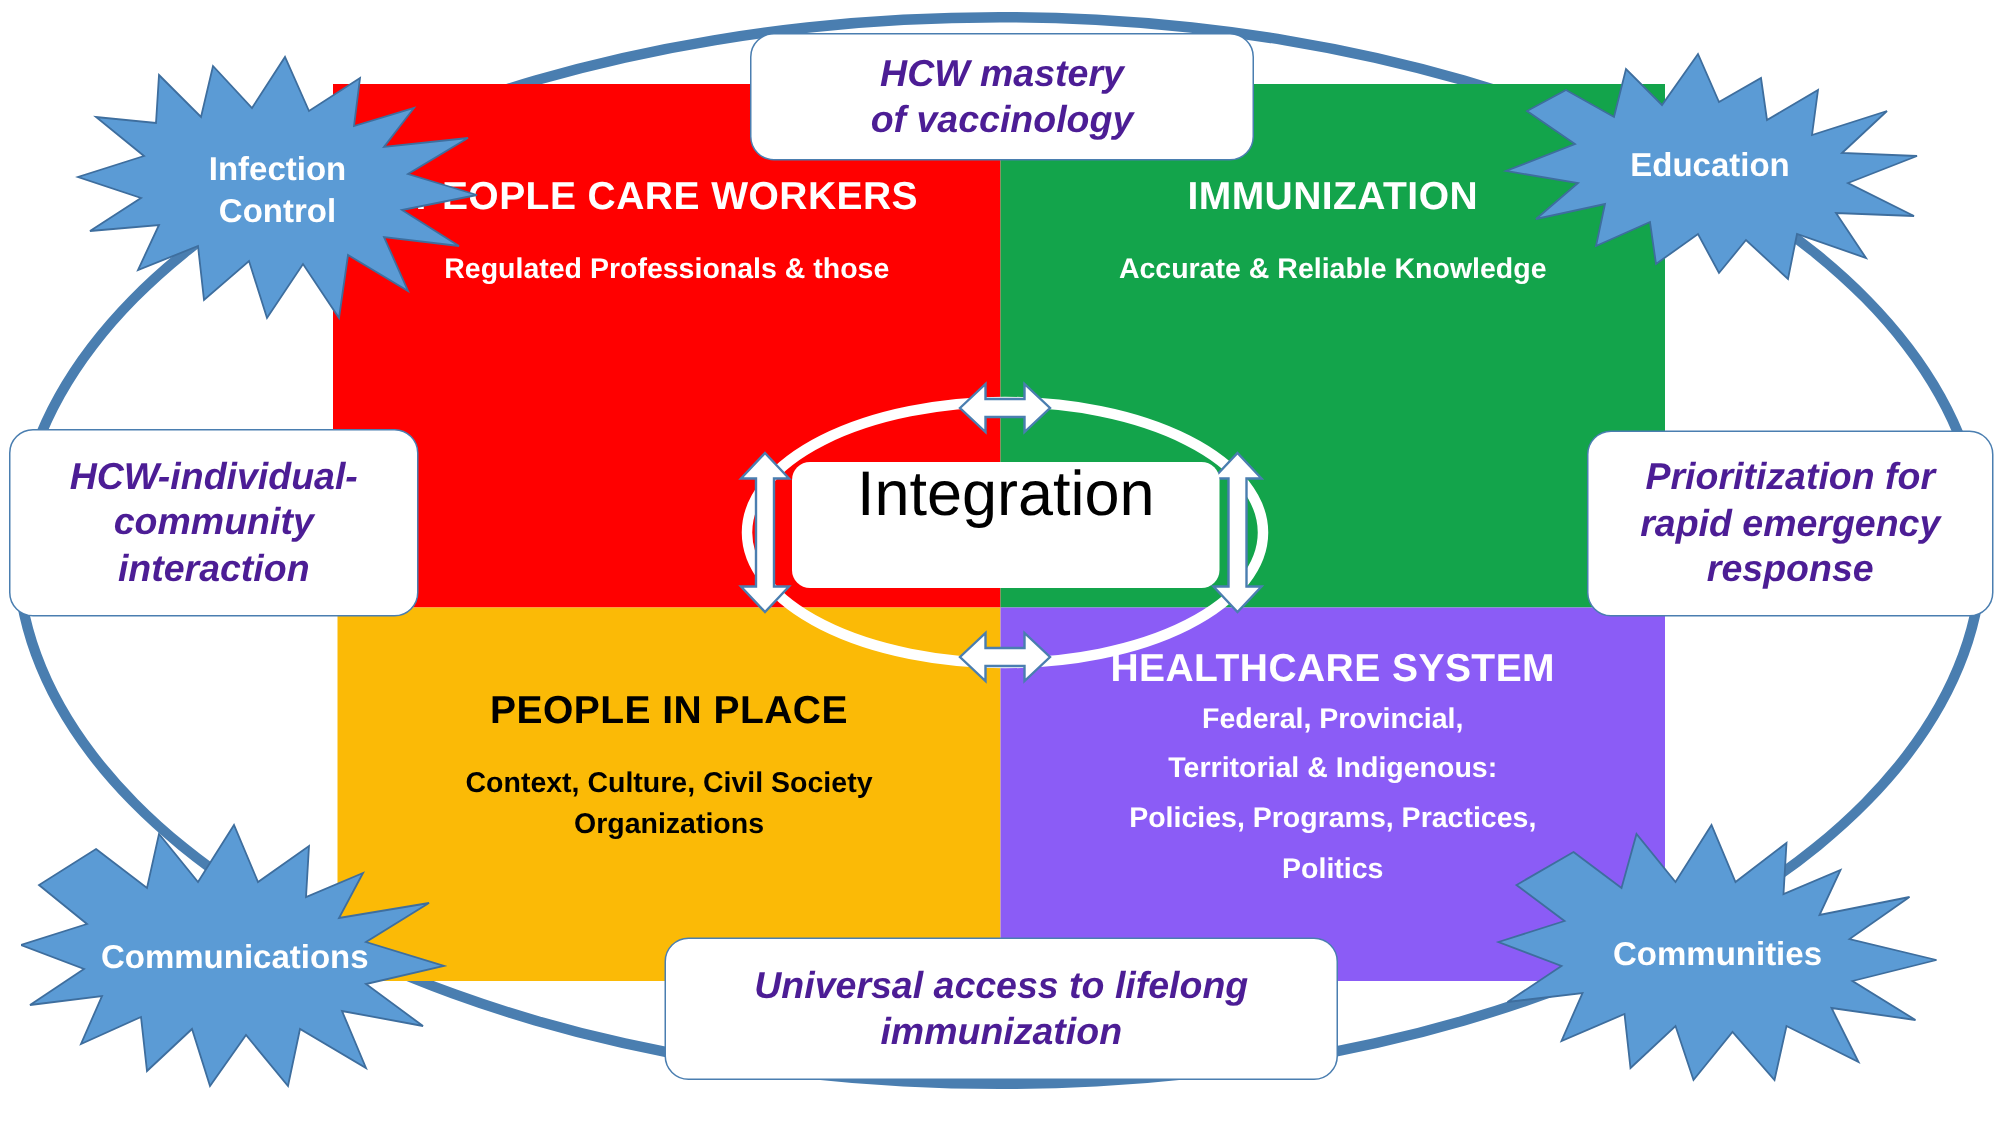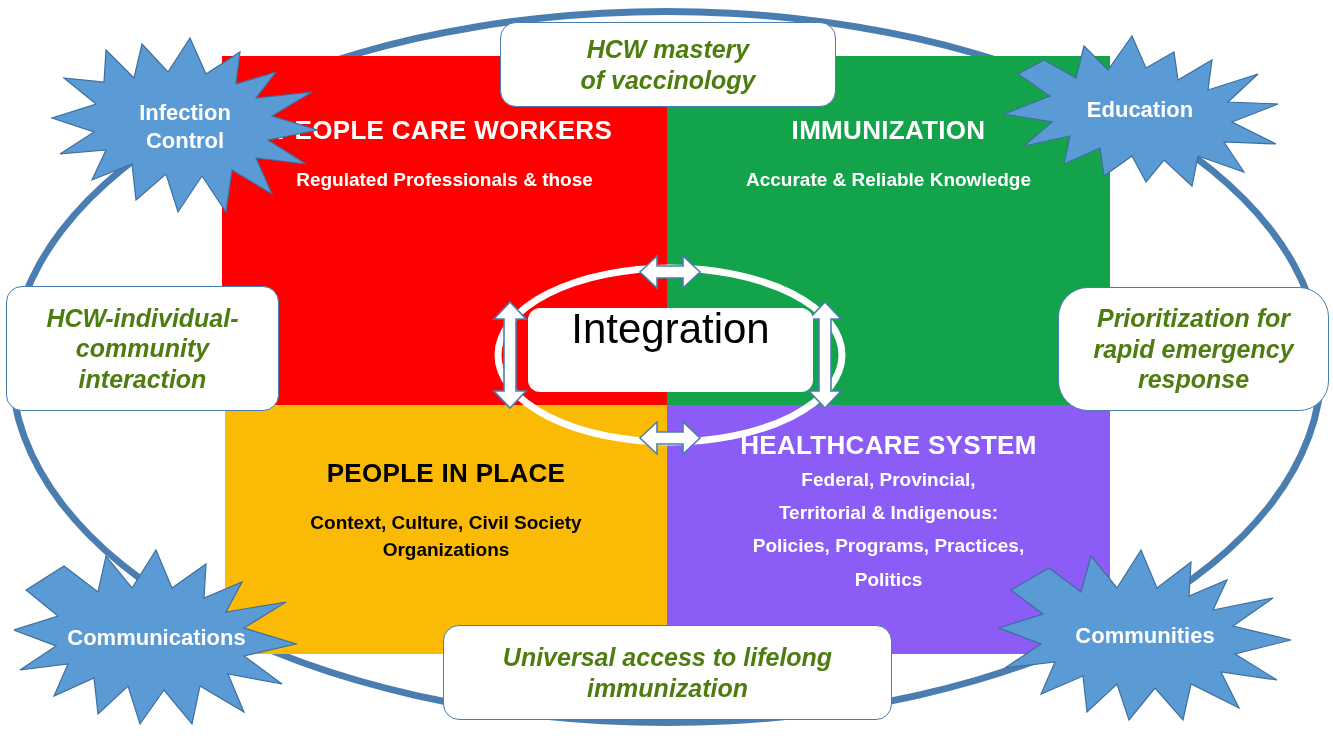--- a/index.html
+++ b/index.html
@@ -40,25 +40,25 @@
 
   
   .integration{position:absolute;left:528px;top:308px;width:285px;height:84px;
     background:#ffffff;border-radius:12px;display:flex;
     justify-content:center;}
   .integration span{font-size:42px;font-weight:normal;color:#000;line-height:1;}
 
   
   .callout{position:absolute;background:#ffffff;border:1.5px solid #4A7EB0;
     border-radius:16px;display:flex;align-items:center;justify-content:center;
-    text-align:center;font-style:italic;font-weight:bold;color:#4d7c0f;
+    text-align:center;font-style:italic;font-weight:bold;color:#4c1d95;
     font-size:25px;line-height:1.22;padding:6px 10px;box-sizing:border-box;}
   .c-top   {left:500px; top:22px;  width:336px; height:85px;}
   .c-left  {left:6px;   top:286px; width:273px; height:125px;}
-  .c-right {left:1058px;top:287px; width:271px; height:124px;border-radius:30px;}
+  .c-right {left:1058px;top:287px; width:271px; height:124px;}
   .c-bottom{left:443px; top:625px; width:449px; height:95px;}
 
   
   .burst{position:absolute;}
   .burst svg{display:block;}
   .burst .lbl{position:absolute;left:0;top:0;width:100%;height:100%;
     display:flex;align-items:center;justify-content:center;text-align:center;
     color:#ffffff;font-weight:bold;font-size:22px;line-height:1.25;
     pointer-events:none;}
   .b-infection {left:50px;  top:34px;  width:270px; height:185px;}

